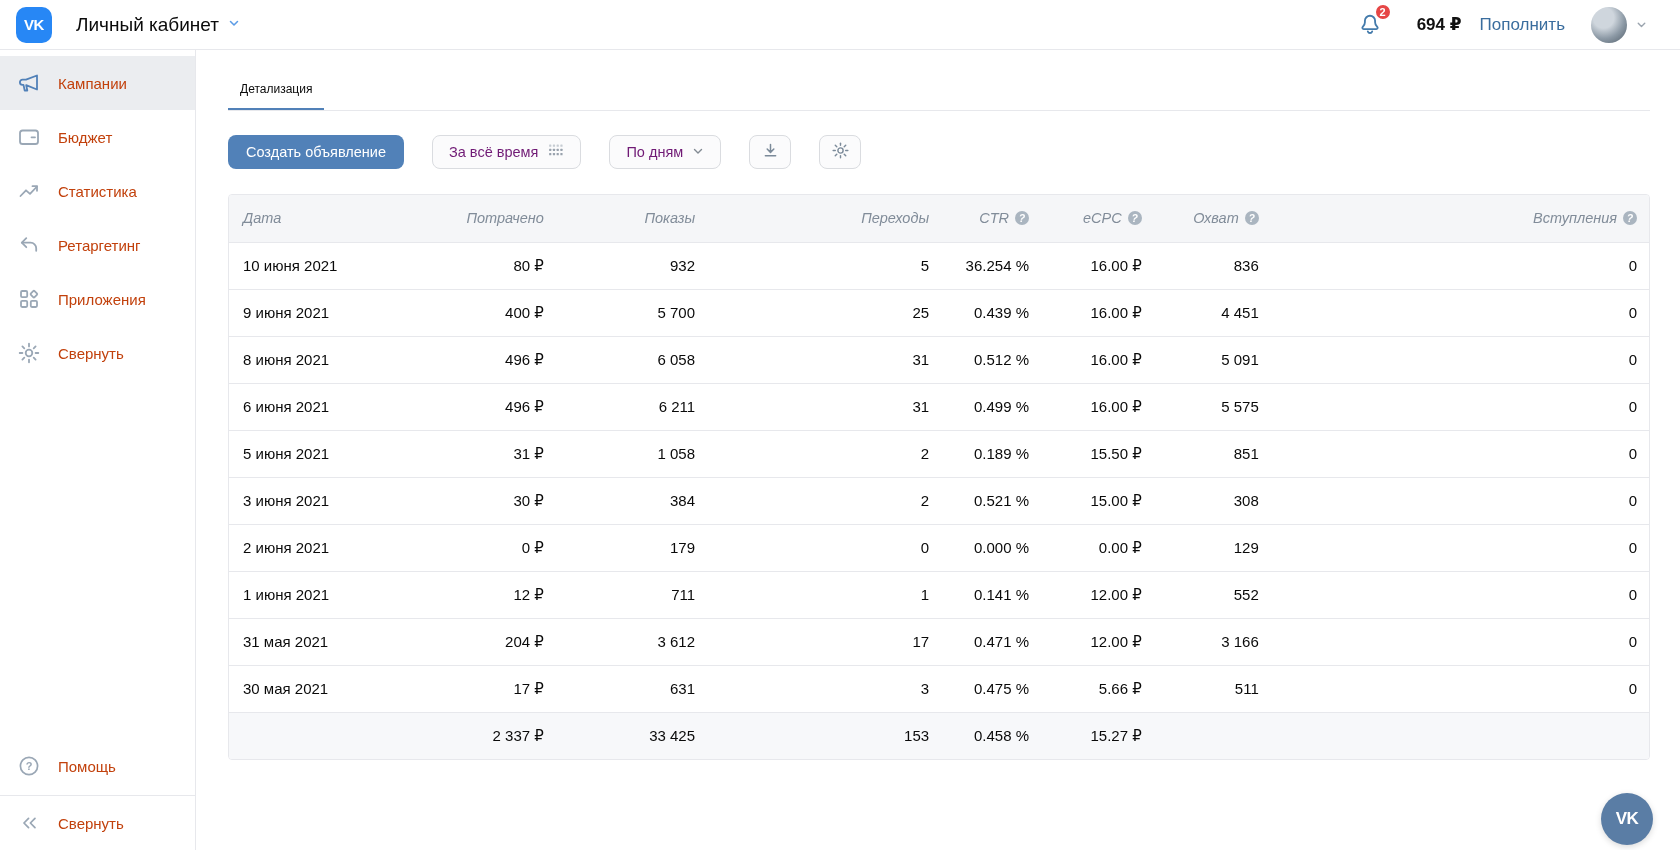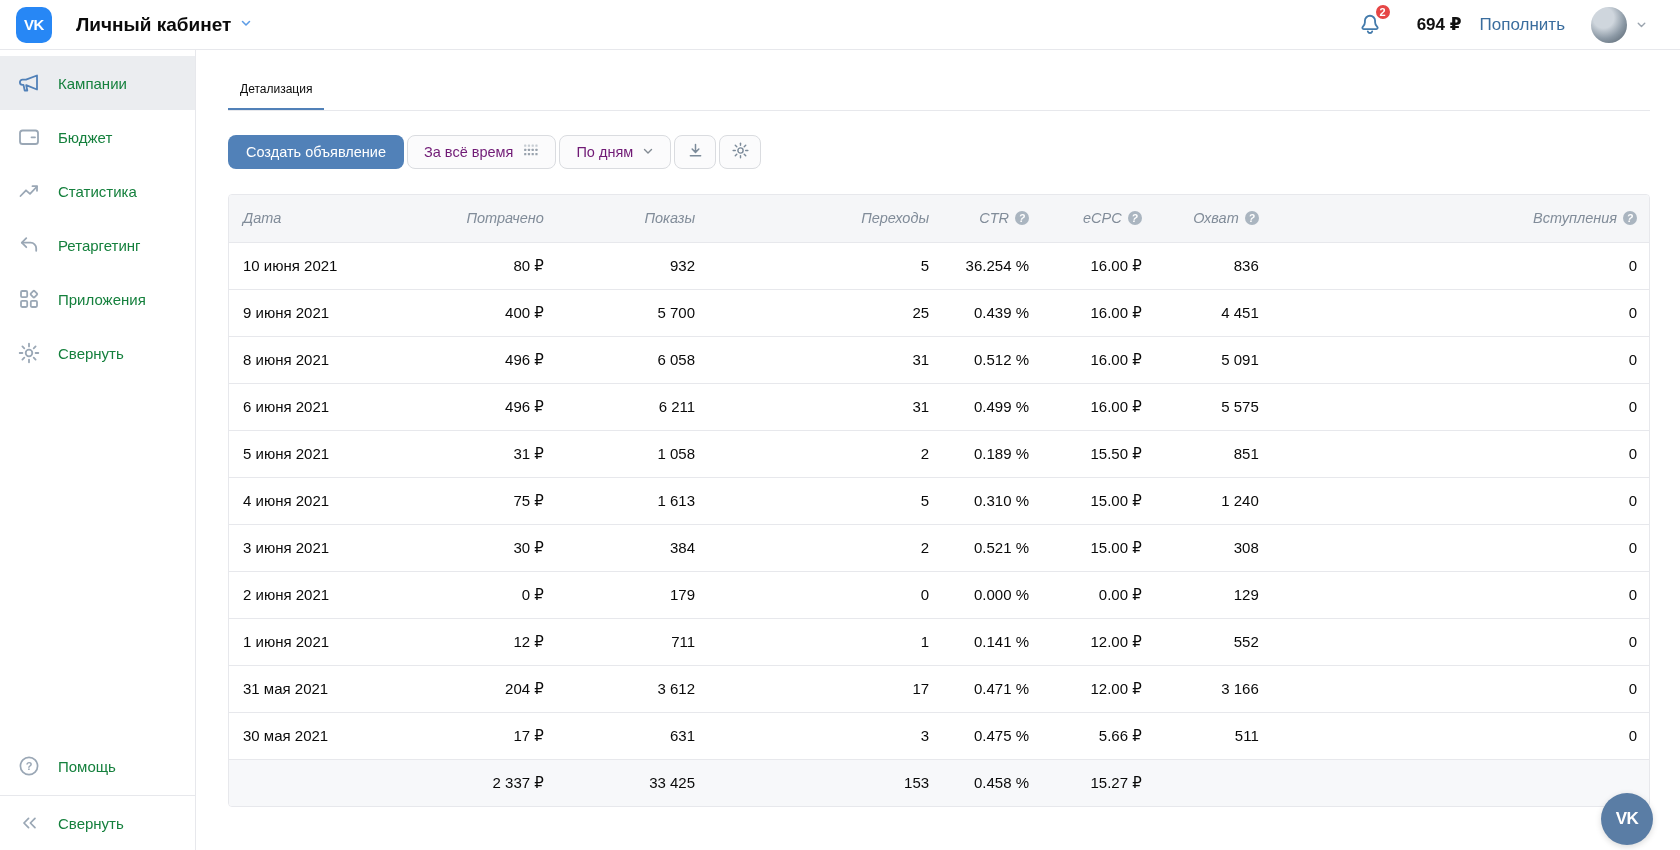--- a/index.html
+++ b/index.html
@@ -9,52 +9,52 @@
     font-family:"Liberation Sans","DejaVu Sans",sans-serif; font-size:15px;
   }
 
   
   .topbar { height:50px; display:flex; align-items:center; padding:0 32px 0 16px;
             background:#fff; border-bottom:1px solid #e7e8ec; }
   .logo { width:36px; height:36px; border-radius:10px; background:#2787f5; color:#fff;
           display:flex; align-items:center; justify-content:center;
           font-weight:bold; font-size:15px; letter-spacing:-0.5px; cursor:pointer; }
   .cabinet-title { display:flex; align-items:center; gap:8px; margin-left:24px; cursor:pointer; }
-  .cabinet-title .t { font-size:19px; font-weight:bold; color:#0a0a0a; }
+  .cabinet-title .t { font-size:19px; font-weight:normal; color:#0a0a0a; }
   .topbar-right { margin-left:auto; display:flex; align-items:center; }
   .bell-wrap { position:relative; margin-right:34px; cursor:pointer; }
   .badge { position:absolute; top:-7px; right:-9px; min-width:18px; height:18px; padding:0 4px;
            background:#e64646; border:2px solid #fff; border-radius:10px; color:#fff;
            font-size:11px; font-weight:bold; display:flex; align-items:center; justify-content:center; }
   .balance { font-size:17px; font-weight:bold; color:#111; margin-right:18px; }
   .topup { font-size:17px; color:#3a6d9e; margin-right:26px; cursor:pointer; }
   .avatar { width:36px; height:36px; border-radius:50%;
             background:radial-gradient(circle at 35% 30%, #cfd6dd 0 30%, #8d9aa6 60%, #4d5a66 100%);
             cursor:pointer; }
   .avatar-chev { margin-left:8px; cursor:pointer; display:flex; }
 
   
   .layout { display:flex; height:800px; }
   .sidebar { width:196px; flex:0 0 196px; border-right:1px solid #e7e8ec;
              display:flex; flex-direction:column; padding-top:6px; background:#fff; }
   .side-item { height:54px; display:flex; align-items:center; gap:17px; padding-left:17px;
-               font-size:15px; color:#15803d; cursor:pointer; white-space:nowrap; }
+               font-size:15px; color:#c2410c; cursor:pointer; white-space:nowrap; }
   .side-item.active { background:#ebedf0; }
   .side-item .ic { width:24px; height:24px; display:flex; align-items:center; justify-content:center; }
   .side-spacer { flex:1; }
   .side-divider { border-top:1px solid #e7e8ec; margin-top:2px; }
 
   
   .main { flex:1; padding:0 30px 0 32px; }
   .tabbar { border-bottom:1px solid #e7e8ec; padding-top:24px; }
   .tab { display:inline-block; padding:8px 12px 12px; font-size:12px; color:#0a0a0a;
          border-bottom:2px solid transparent; cursor:pointer; }
   .tab.active { border-bottom-color:#5181b8; }
 
-  .toolbar { margin-top:24px; display:flex; align-items:center; gap:3px; }
+  .toolbar { margin-top:24px; display:flex; align-items:center; gap:28px; }
   .btn { height:34px; border-radius:8px; border:1px solid transparent; font-size:14.5px;
          display:flex; align-items:center; gap:9px; padding:0 16px; cursor:pointer;
          font-family:inherit; background:#fff; }
   .btn-primary { background:#5181b8; color:#fff; padding:0 17px; }
   .btn-secondary { background:#fbfbfc; border-color:#dadce0; color:#701a75; }
   .btn-icon { width:42px; padding:0; justify-content:center; }
 
   
   .table-wrap { margin-top:25px; border:1px solid #e7e8ec; border-radius:4px; overflow:hidden; }
   table { width:100%; border-collapse:collapse; table-layout:fixed; }
@@ -320,30 +320,20 @@
               <td>5 июня 2021</td>
               <td>31 ₽</td>
               <td>1 058</td>
               <td>2</td>
               <td>0.189 %</td>
               <td>15.50 ₽</td>
               <td>851</td>
               <td>0</td>
             </tr>
             <tr>
-              <td>4 июня 2021</td>
-              <td>75 ₽</td>
-              <td>1 613</td>
-              <td>5</td>
-              <td>0.310 %</td>
-              <td>15.00 ₽</td>
-              <td>1 240</td>
-              <td>0</td>
-            </tr>
-            <tr>
               <td>3 июня 2021</td>
               <td>30 ₽</td>
               <td>384</td>
               <td>2</td>
               <td>0.521 %</td>
               <td>15.00 ₽</td>
               <td>308</td>
               <td>0</td>
             </tr>
             <tr>

